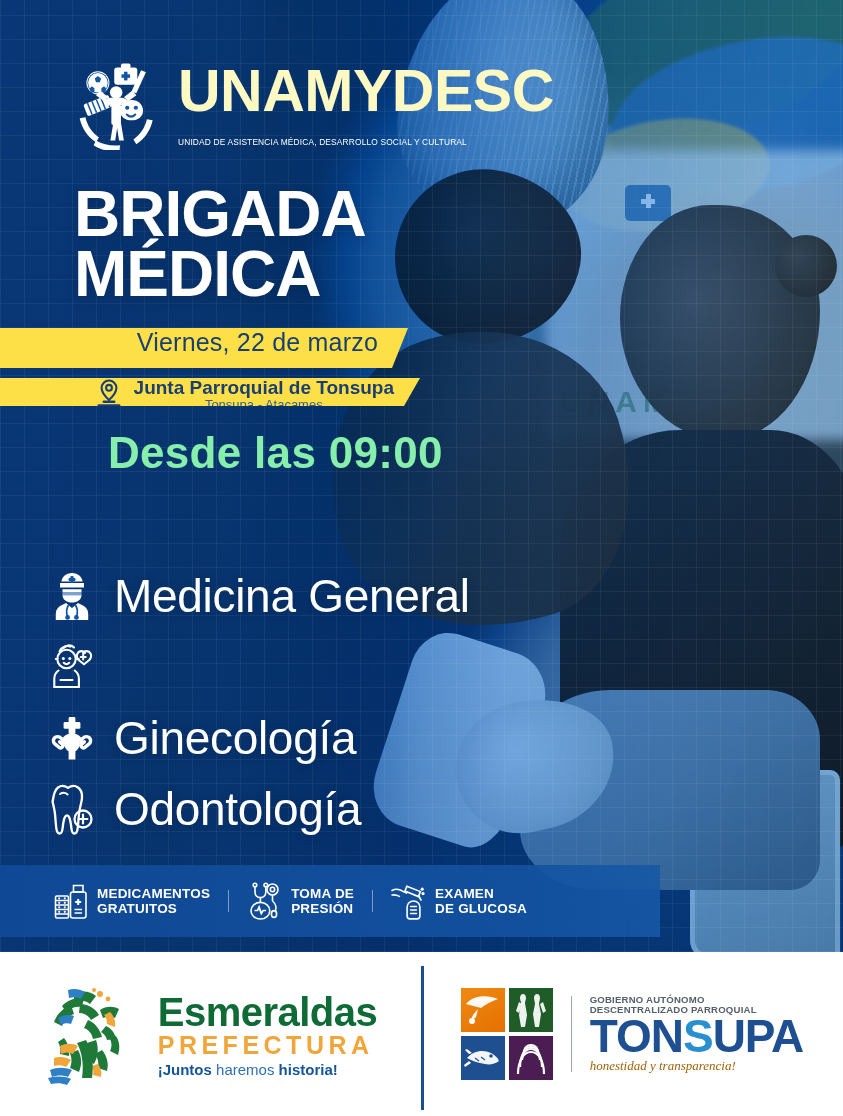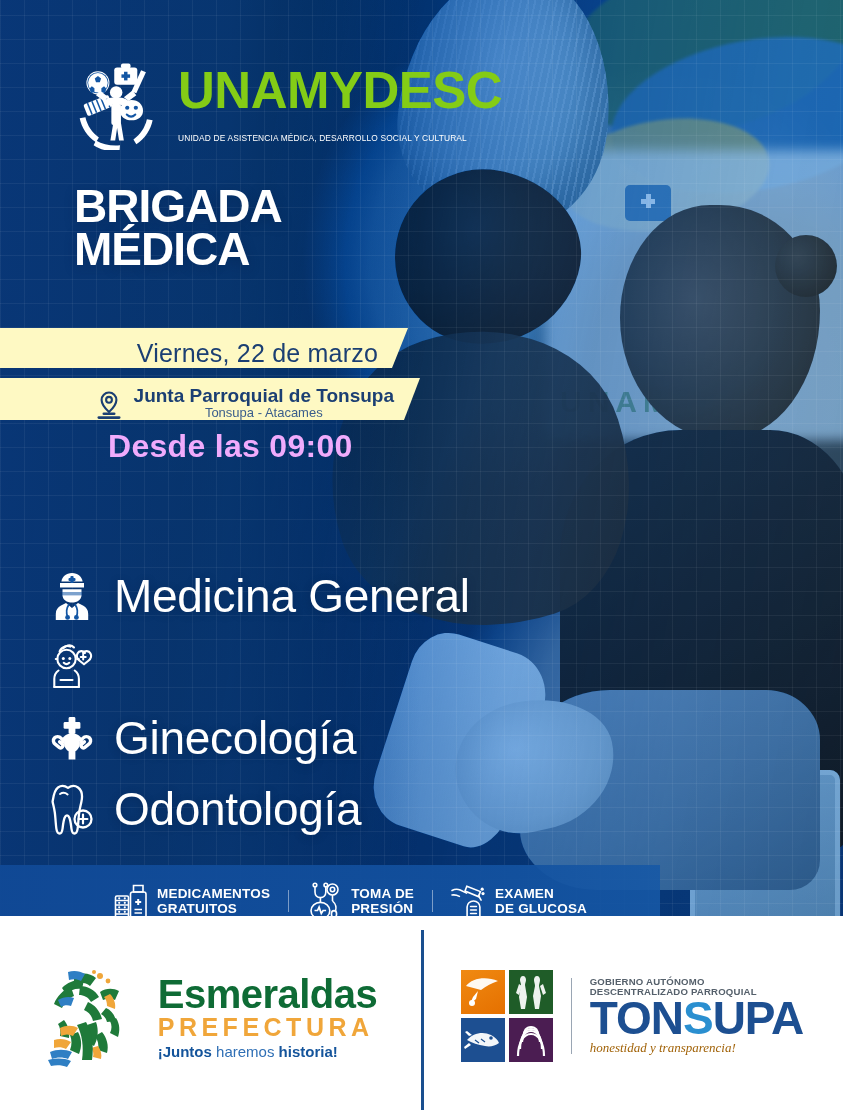--- a/index.html
+++ b/index.html
@@ -116,84 +116,84 @@
     background:linear-gradient(90deg, rgba(10,58,126,.85) 0%, rgba(13,66,136,.55) 55%, rgba(16,74,146,0) 100%);
   }
 
   
   .content { position:absolute; inset:0; }
 
   
   .logo-row { position:absolute; left:72px; top:54px; display:flex; align-items:center; gap:10px; }
   .logo-mark { width:96px; height:96px; flex:0 0 auto; }
   .logo-text-wrap { padding-top:6px; }
-  .logo-word { color:#84cc16; font-size:51px; font-weight:bold; letter-spacing:-.5px; line-height:.95; font-stretch:condensed; }
+  .logo-word { color:#fef9c3; font-size:59px; font-weight:bold; letter-spacing:-.5px; line-height:.95; font-stretch:condensed; }
   .logo-sub { color:#fff; font-size:8.4px; letter-spacing:.15px; margin-top:17px; white-space:nowrap; }
 
   
   .title {
     position:absolute; left:74px; top:185px;
-    color:#fff; font-size:46px; font-weight:bold; line-height:.93;
+    color:#fff; font-size:64px; font-weight:bold; line-height:.93;
     letter-spacing:-1px; text-shadow:0 3px 12px rgba(0,30,70,.35);
   }
   .title span { display:block; }
 
   
   .banner {
-    position:absolute; background:#fef9c3;
-    display:flex; align-items:flex-end;
+    position:absolute; background:#fde047;
+    display:flex; align-items:flex-start;
     clip-path:polygon(0 0, 100% 0, calc(100% - 16px) 100%, 0 100%);
   }
   .banner-date {
     left:0; top:328px; width:408px; height:40px;
     justify-content:flex-end; padding-right:30px;
   }
   .banner-date .txt { color:#1b3f73; font-size:25px; letter-spacing:.2px; }
 
   .banner-place {
-    left:0; top:378px; width:420px; height:42px;
+    left:0; top:378px; width:420px; height:28px;
     justify-content:flex-end; padding-right:26px; gap:12px;
   }
   .place-text { text-align:center; line-height:1.05; }
   .place-main { color:#1b3f73; font-size:19px; font-weight:bold; }
   .place-sub  { color:#3a5d8c; font-size:13px; }
 
   .time {
     position:absolute; left:108px; top:428px;
-    color:#f0abfc; font-size:32px; font-weight:bold; letter-spacing:.3px;
+    color:#86efac; font-size:44px; font-weight:bold; letter-spacing:.3px;
   }
 
   .banner-aten {
     left:0; top:510px; width:248px; height:48px;
     justify-content:flex-end; padding-right:26px;
     clip-path:polygon(0 0, 100% 0, calc(100% - 22px) 100%, 0 100%);
   }
   .banner-aten .txt { color:#1b3f73; font-size:30px; font-weight:bold; }
 
   
   .services { position:absolute; left:44px; top:560px; width:560px; }
   .service-row { display:flex; align-items:center; gap:14px; height:71px; }
   .service-row .sicon { width:56px; flex:0 0 56px; display:flex; justify-content:center; align-items:center; }
   .service-row .slabel { color:#fff; font-size:46px; letter-spacing:-.3px; text-shadow:0 2px 8px rgba(0,25,60,.3); }
 
   
   .badges {
     position:absolute; left:0; top:865px; width:660px; height:72px;
     background:linear-gradient(90deg, rgba(16,73,150,.96) 0%, rgba(18,80,158,.95) 70%, rgba(22,88,166,.88) 100%);
-    display:flex; align-items:center; padding-left:96px;
+    display:flex; align-items:center; padding-left:36px;
   }
   .badge { display:flex; align-items:center; gap:9px; padding:0 18px; position:relative; }
   .badge + .badge:before {
     content:""; position:absolute; left:0; top:8px; bottom:8px; width:1px; background:rgba(255,255,255,.45);
   }
   .badge .blabel { color:#fff; font-size:13.5px; font-weight:bold; line-height:1.12; letter-spacing:.2px; }
 
   
   .footer {
-    position:absolute; left:0; right:0; bottom:0; height:200px; background:#fff;
+    position:absolute; left:0; right:0; bottom:0; height:164px; background:#fff;
     display:flex; align-items:center;
   }
   .footer-div { position:absolute; left:421px; top:14px; bottom:6px; width:3px; background:#1a4f8f; }
   .foot-left { width:421px; display:flex; align-items:center; justify-content:center; gap:16px; }
   .foot-right { width:422px; display:flex; align-items:center; justify-content:center; gap:14px; }
 
   .esm-text { line-height:1; }
   .esm-1 { color:#0e6b35; font-size:40px; font-weight:bold; letter-spacing:-.5px; }
   .esm-2 { color:#f0a63a; font-size:25px; font-weight:bold; letter-spacing:4.5px; margin-top:1px; }
   .esm-3 { font-size:15px; margin-top:4px; color:#2f6fb5; }

